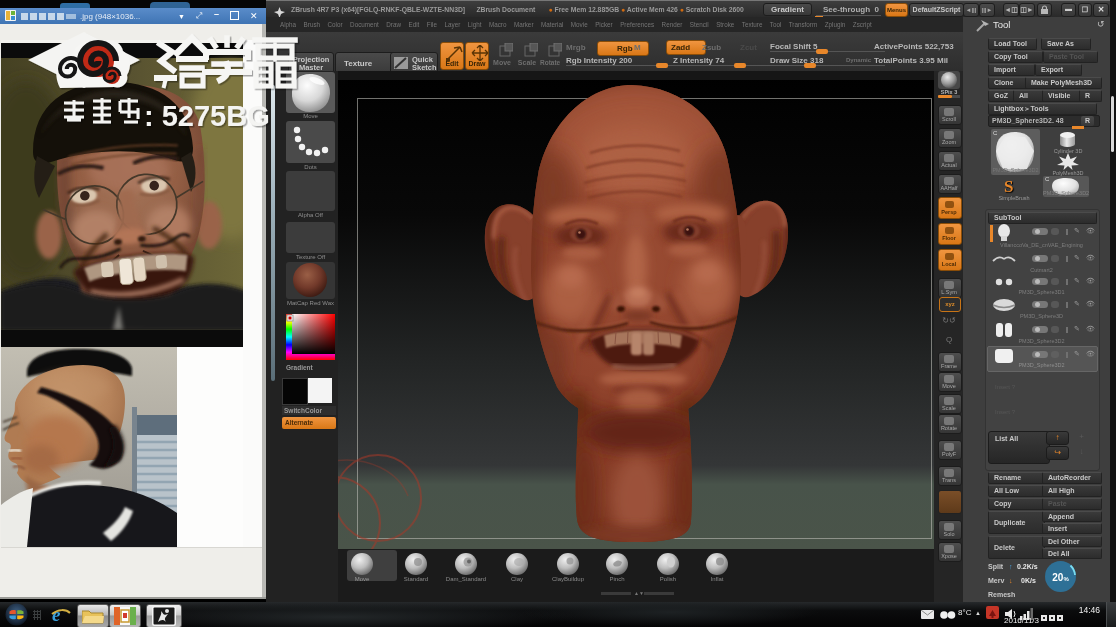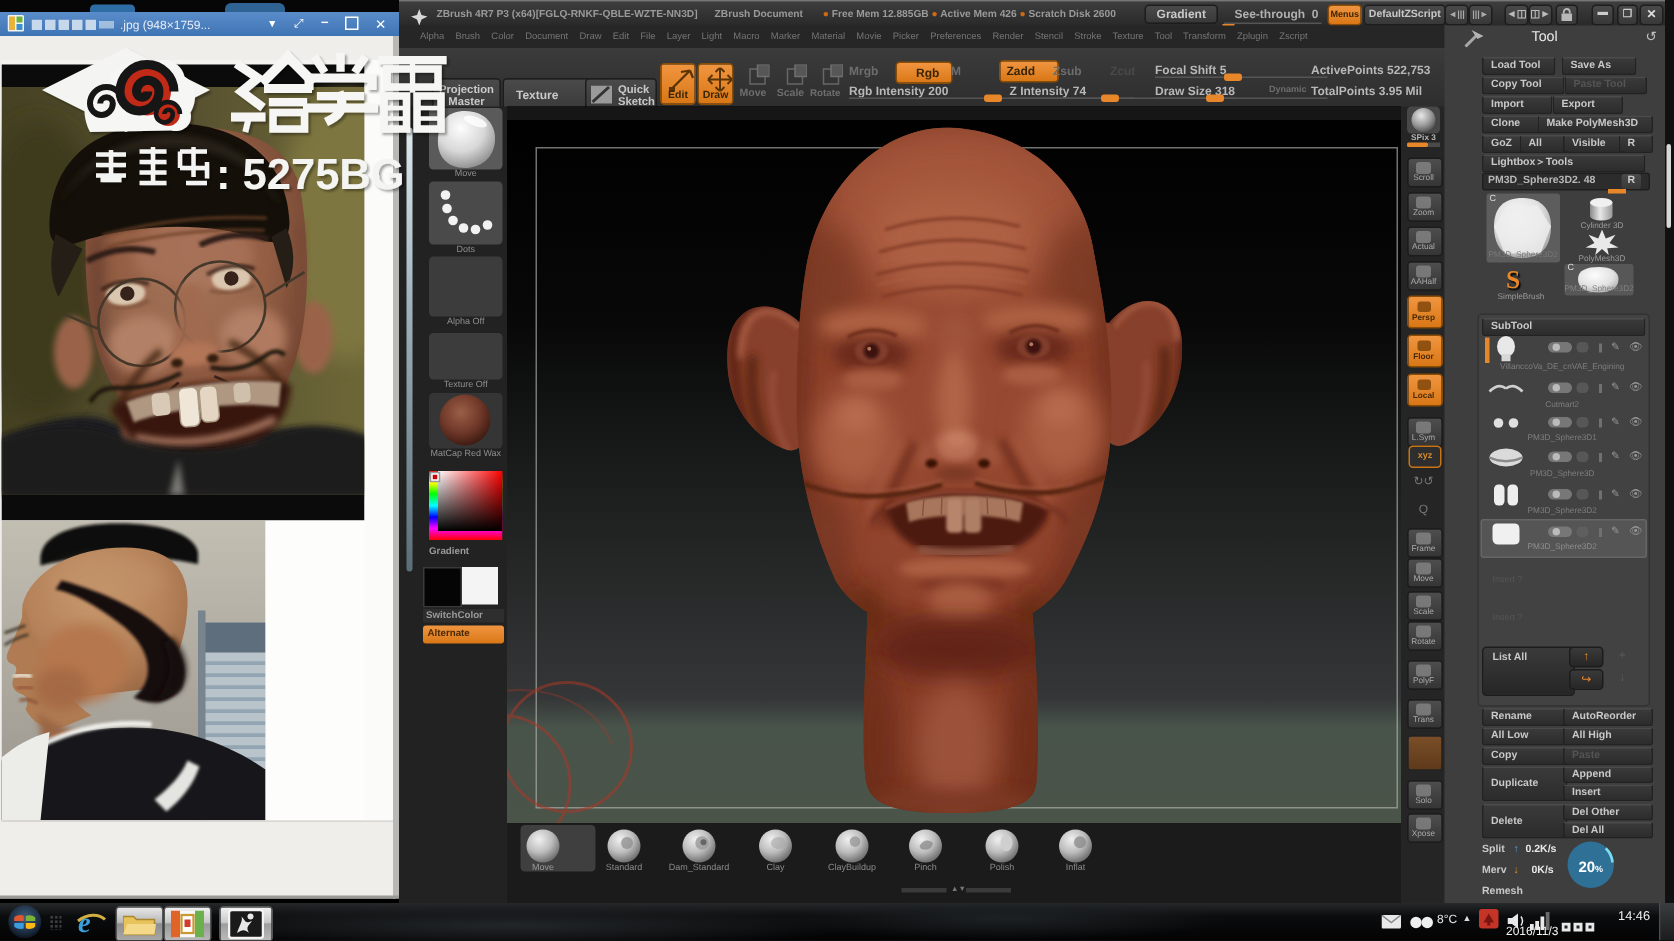--- a/index.html
+++ b/index.html
@@ -96,21 +96,21 @@
         <div class="abs dim" style="left:0;top:17px;width:20px;text-align:center;font-size:7px;font-weight:bold;">Scale</div>
       </div>
       <div class="abs" style="left:274px;top:10px;width:20px;height:26px;">
         <svg width="16" height="16" style="position:absolute;left:6px;top:1px;opacity:.5;">
             <rect x="3" y="3" width="10" height="10" fill="none" stroke="#999" stroke-width="1"></rect>
             <rect x="8" y="0" width="8" height="8" fill="#777" stroke="#aaa"></rect>
           </svg>
         <div class="abs dim" style="left:0;top:17px;width:20px;text-align:center;font-size:6.5px;font-weight:bold;">Rotate</div>
       </div>
       <div class="abs dim" style="left:300px;top:11px;font-size:8px;font-weight:bold;">Mrgb</div>
-      <div class="obtn abs" style="left:331px;top:9px;width:31px;height:13px;font-size:8px;line-height:13px;padding-left:5px;text-align:center;">Rgb</div>
+      <div class="obtn abs" style="left:331px;top:9px;width:31px;height:13px;font-size:8px;line-height:13px;padding-left:19px;">Rgb</div>
       <div class="abs dim" style="left:368px;top:11px;font-size:8px;font-weight:bold;">M</div>
       <div class="abs" style="left:300px;top:24px;font-size:8px;font-weight:bold;color:#b8b8b8;white-space:nowrap;">Rgb Intensity 200</div>
       <div class="abs" style="left:300px;top:33px;width:190px;height:1px;background:#555;"></div>
       <div class="abs" style="left:390px;top:31px;width:12px;height:5px;background:#e8872a;border-radius:2px;"></div>
       <div class="obtn abs" style="left:400px;top:8px;width:34px;height:13px;font-size:8px;line-height:13px;padding-left:4px;">Zadd</div>
       <div class="abs dim" style="left:436px;top:11px;font-size:8px;font-weight:bold;">Zsub</div>
       <div class="abs" style="left:474px;top:11px;font-size:8px;font-weight:bold;color:#4a4a4a;">Zcut</div>
       <div class="abs" style="left:407px;top:24px;font-size:8px;font-weight:bold;color:#b8b8b8;white-space:nowrap;">Z Intensity 74</div>
       <div class="abs" style="left:407px;top:33px;width:150px;height:1px;background:#555;"></div>
       <div class="abs" style="left:468px;top:31px;width:12px;height:5px;background:#e8872a;border-radius:2px;"></div>
@@ -503,21 +503,21 @@
           <div class="abs" style="left:-3px;top:10px;width:26px;text-align:center;font-size:5.5px;color:#aaa;">Xpose</div>
         </div>
     </div>
 
     <div id="toolpanel" class="abs" style="left:697px;top:17px;width:147px;height:585px;background:#3e3e3e;">
       <div class="abs" style="left:0;top:0;width:149px;height:15px;">
         <svg width="20" height="14" style="position:absolute;left:10px;top:1px;">
             <path d="M4 13 L12 5" stroke="#a8a8a8" stroke-width="2"></path>
             <path d="M8 2 L16 6 L12 8 Z" fill="#b5b5b5"></path>
           </svg>
-        <div class="abs" style="left:30px;top:2px;font-size:9.5px;color:#e8e8e8;margin-left:28px;">Tool</div>
+        <div class="abs" style="left:30px;top:2px;font-size:9.5px;color:#e8e8e8;">Tool</div>
         <div class="abs" style="left:134px;top:2px;font-size:9px;color:#c0c0c0;">↺</div>
       </div>
       <div class="tpb abs" style="left:25px;top:21px;width:42px;height:10px;">Load Tool</div>
       <div class="tpb abs" style="left:78px;top:21px;width:43px;height:10px;">Save As</div>
       <div class="tpb abs" style="left:25px;top:34px;width:48px;height:10px;">Copy Tool</div>
       <div class="tpb abs" style="left:80px;top:34px;width:48px;height:10px;color:#555;">Paste Tool</div>
       <div class="tpb abs" style="left:25px;top:47px;width:40px;height:10px;">Import</div>
       <div class="tpb abs" style="left:72px;top:47px;width:40px;height:10px;">Export</div>
       <div class="tpb abs" style="left:25px;top:60px;width:34px;height:10px;">Clone</div>
       <div class="tpb abs" style="left:62px;top:60px;width:70px;height:10px;">Make PolyMesh3D</div>
@@ -715,21 +715,21 @@
       <svg class="abs" style="left:21px;top:5px;" width="62" height="8">
           <g fill="#dce8f2" opacity=".85">
             <rect x="0" y="0" width="7" height="7"></rect>
             <rect x="9" y="0" width="7" height="7"></rect>
             <rect x="18" y="0" width="7" height="7"></rect>
             <rect x="27" y="0" width="7" height="7"></rect>
             <rect x="36" y="0" width="7" height="7"></rect>
             <rect x="45" y="1" width="10" height="5" opacity=".7"></rect>
           </g>
         </svg>
-      <div class="abs" style="left:80px;top:4px;font-size:8px;color:#e8eef6;">.jpg (948×1759...</div>
+      <div class="abs" style="left:80px;top:4px;font-size:8px;color:#e8eef6;">.jpg (948×1036...</div>
       <div class="abs" style="left:178px;top:5px;font-size:7px;color:#fff;">▼</div>
       <div class="abs" style="left:196px;top:3px;font-size:8px;color:#fff;">⤢</div>
       <div class="abs" style="left:214px;top:1px;font-size:9px;color:#fff;font-weight:bold;">–</div>
       <div class="abs" style="left:230px;top:3px;width:7px;height:7px;border:1.5px solid #fff;"></div>
       <div class="abs" style="left:250px;top:3px;font-size:9px;color:#fff;">✕</div>
     </div>
 
     <div class="abs" style="left:0;top:24px;width:264px;height:575px;background:#efeeea;"></div>
 
     <svg class="abs" style="left:1px;top:40px;" width="242" height="307">

